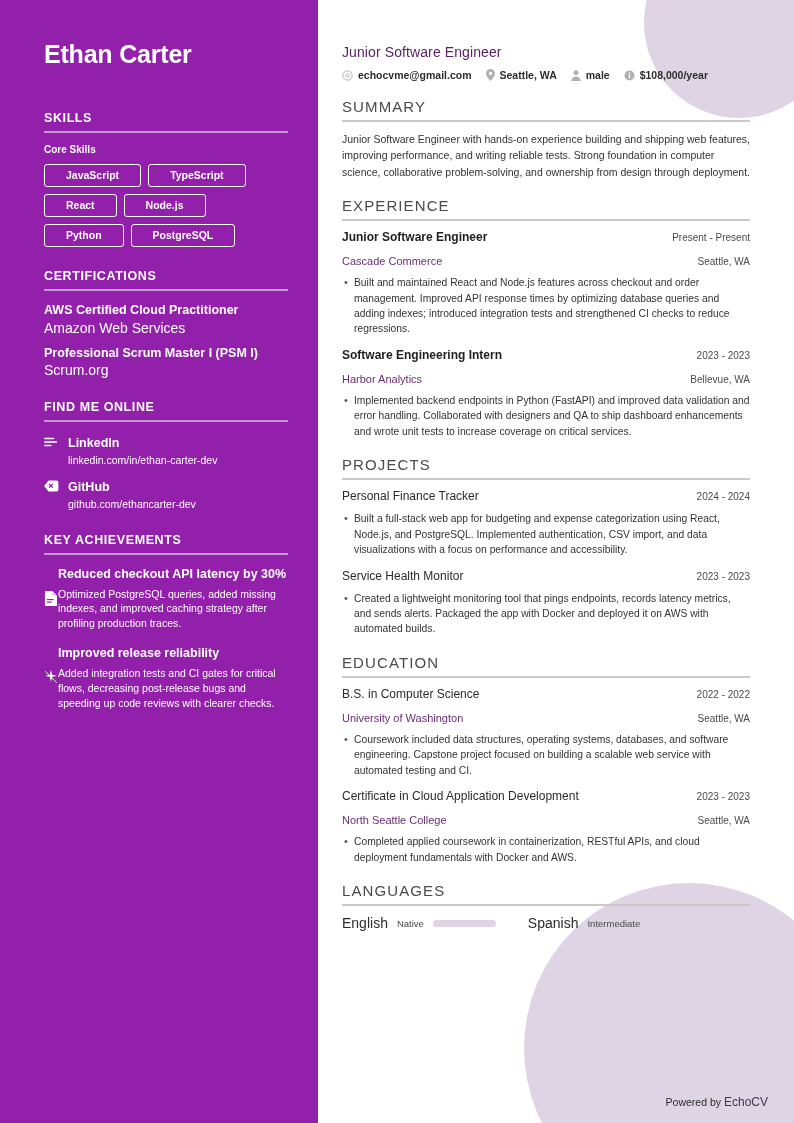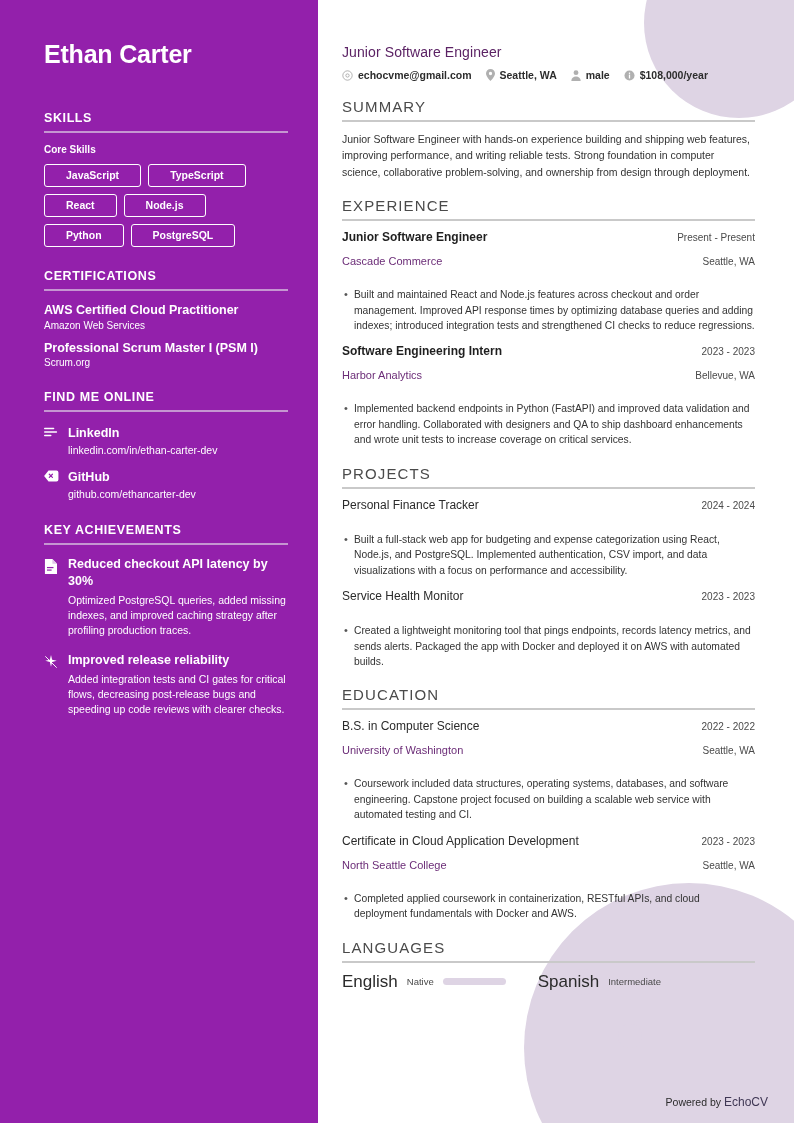--- a/index.html
+++ b/index.html
@@ -34,29 +34,29 @@
 
   .sub-head { font-size: 10px; font-weight: bold; margin-bottom: 9px; }
   .pills { display:flex; flex-wrap:wrap; gap:7px; }
   .pill {
     border:1px solid #ffffff; border-radius:3px; padding: 4px 21px;
     font-size: 10.5px; font-weight: bold; line-height:1.25; white-space:nowrap;
   }
 
   .cert { margin-bottom: 9px; }
   .cert-name { font-size: 12.5px; font-weight: bold; line-height:1.3; }
-  .cert-org { font-size: 10px; margin-top: 1px; }
+  .cert-org { font-size: 14px; margin-top: 1px; }
 
   .link-row { display:flex; gap:9px; margin-bottom: 11px; align-items:flex-start; }
   .link-ico { width:15px; flex:0 0 15px; margin-top:3px; }
   .link-ico svg { display:block; }
   .link-name { font-size:12.5px; font-weight:bold; line-height:1.2; }
   .link-url { font-size:10.5px; margin-top:3px; line-height:1.2; }
 
-  .ach-row { display:flex; gap:10px; margin-bottom: 14px; align-items:flex-start; }
+  .ach-row { display:flex; margin-bottom: 14px; align-items:center; }
   .ach-ico { width:14px; flex:0 0 14px; margin-top:3px; }
   .ach-title { font-size:12.5px; font-weight:bold; line-height:1.32; }
   .ach-desc { font-size:10.5px; line-height:1.42; margin-top:4px; }
 
   
   .main { flex:1; padding: 44px 44px 0 24px; position:relative; z-index:2; }
 
   .job-title { font-size: 14px; color:#5b2264; font-weight:500; letter-spacing:0.1px; }
   .contacts { display:flex; align-items:flex-start; gap:6px; margin-top: 9px; flex-wrap:wrap; }
   .contact { display:flex; align-items:center; gap:5px; font-size:10.5px;
@@ -70,28 +70,28 @@
   .summary { font-size:10.5px; color:#333; line-height:1.56; }
 
   .entry { margin-bottom: 11px; }
   .entry-top { display:flex; justify-content:space-between; align-items:baseline; gap:10px; }
   .entry-title { font-size:12px; font-weight:bold; color:#1f1f1f; }
   .entry-title.reg { font-weight:normal; font-size:12px; color:#2b2b2b; }
   .entry-date { font-size:10px; color:#4a4a4a; white-space:nowrap; }
   .entry-sub { display:flex; justify-content:space-between; align-items:baseline; gap:10px; margin-top:11px; }
   .entry-org { font-size:11px; color:#6b2c77; }
   .entry-loc { font-size:10px; color:#4a4a4a; white-space:nowrap; }
-  .bullets { list-style:none; margin-top:20px; }
+  .bullets { list-style:none; margin-top:8px; }
   .bullets li { position:relative; padding-left:12px; font-size:10.3px;
                 color:#333; line-height:1.5; }
   .bullets li::before { content:"•"; position:absolute; left:2px; top:-1px; font-size:11px; color:#555; }
 
   .langs { display:flex; align-items:center; gap:10px; }
   .lang { display:flex; align-items:center; gap:9px; margin-right:22px; }
-  .lang-name { font-size:17px; color:#2b2b2b; }
+  .lang-name { font-size:14px; color:#2b2b2b; }
   .lang-level { font-size:9.5px; color:#4a4a4a; }
   .bar { width:63px; height:7px; border-radius:4px; background:#ded4e4; overflow:hidden; }
   .bar-fill { height:100%; background:#4a1942; border-radius:4px; }
 
   .footer { position:absolute; right:26px; bottom:14px; z-index:3;
             font-size:10.5px; color:#2b2b2b; }
   .footer .brand { color:#3f3754; font-size:12px; }
 </style>
 </head>
 <body>

